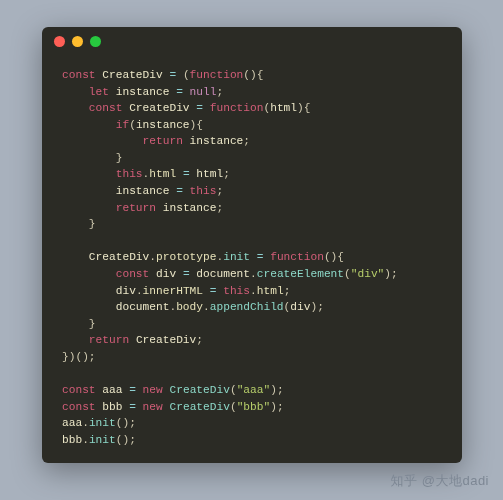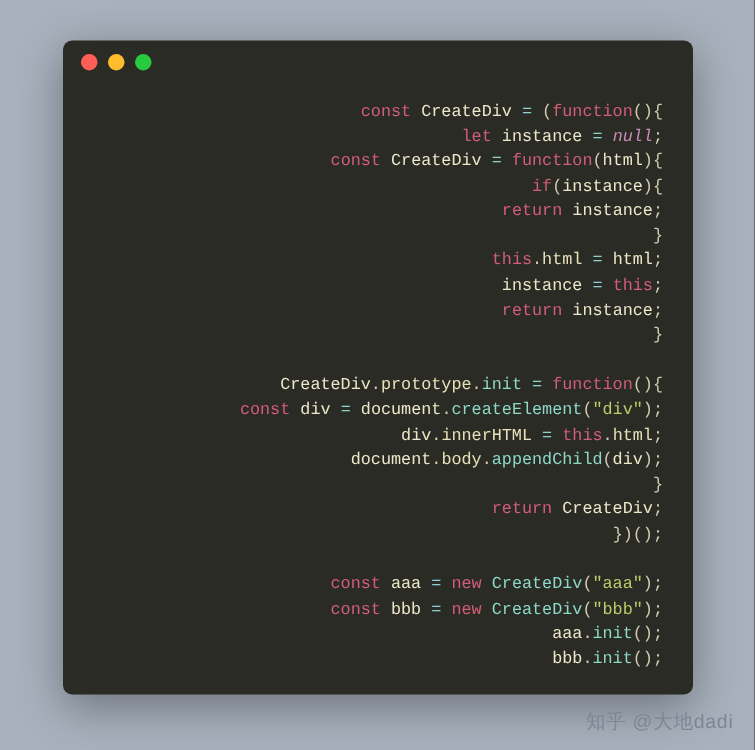--- a/index.html
+++ b/index.html
@@ -15,21 +15,20 @@
   .window {
     position: absolute;
     left: 42px;
     top: 27px;
     width: 420px;
     height: 436px;
     background: #2b2b25;
     border-radius: 6px;
     box-shadow: 0 8px 30px rgba(0,0,0,0.35);
     overflow: hidden;
-    text-align: right;
   }
   .titlebar {
     height: 28px;
     display: flex;
     align-items: center;
     padding-left: 12px;
     gap: 7px;
   }
   .dot {
     width: 11px;
@@ -46,21 +45,21 @@
     line-height: 1.48;
     white-space: pre;
     color: #dcdccc;
   }
   .kw   { color: #d25d78; }     
   .fn   { color: #8dd8c8; }     
   .id   { color: #ece7c8; }     
   .prop { color: #e6e1b8; }     
   .str  { color: #b7ce6b; }     
   .pn   { color: #d0cab0; }     
-  .nul  { color: #c98bb9; font-style: italic; }     
+  .nul  { color: #c98bb9; }     
   .eq   { color: #8ecfd0; }     
   .watermark {
     position: absolute;
     right: 14px;
     bottom: 10px;
     font-size: 13px;
     color: #7d8794;
     letter-spacing: 0.5px;
     margin-left: 24px;
   }

